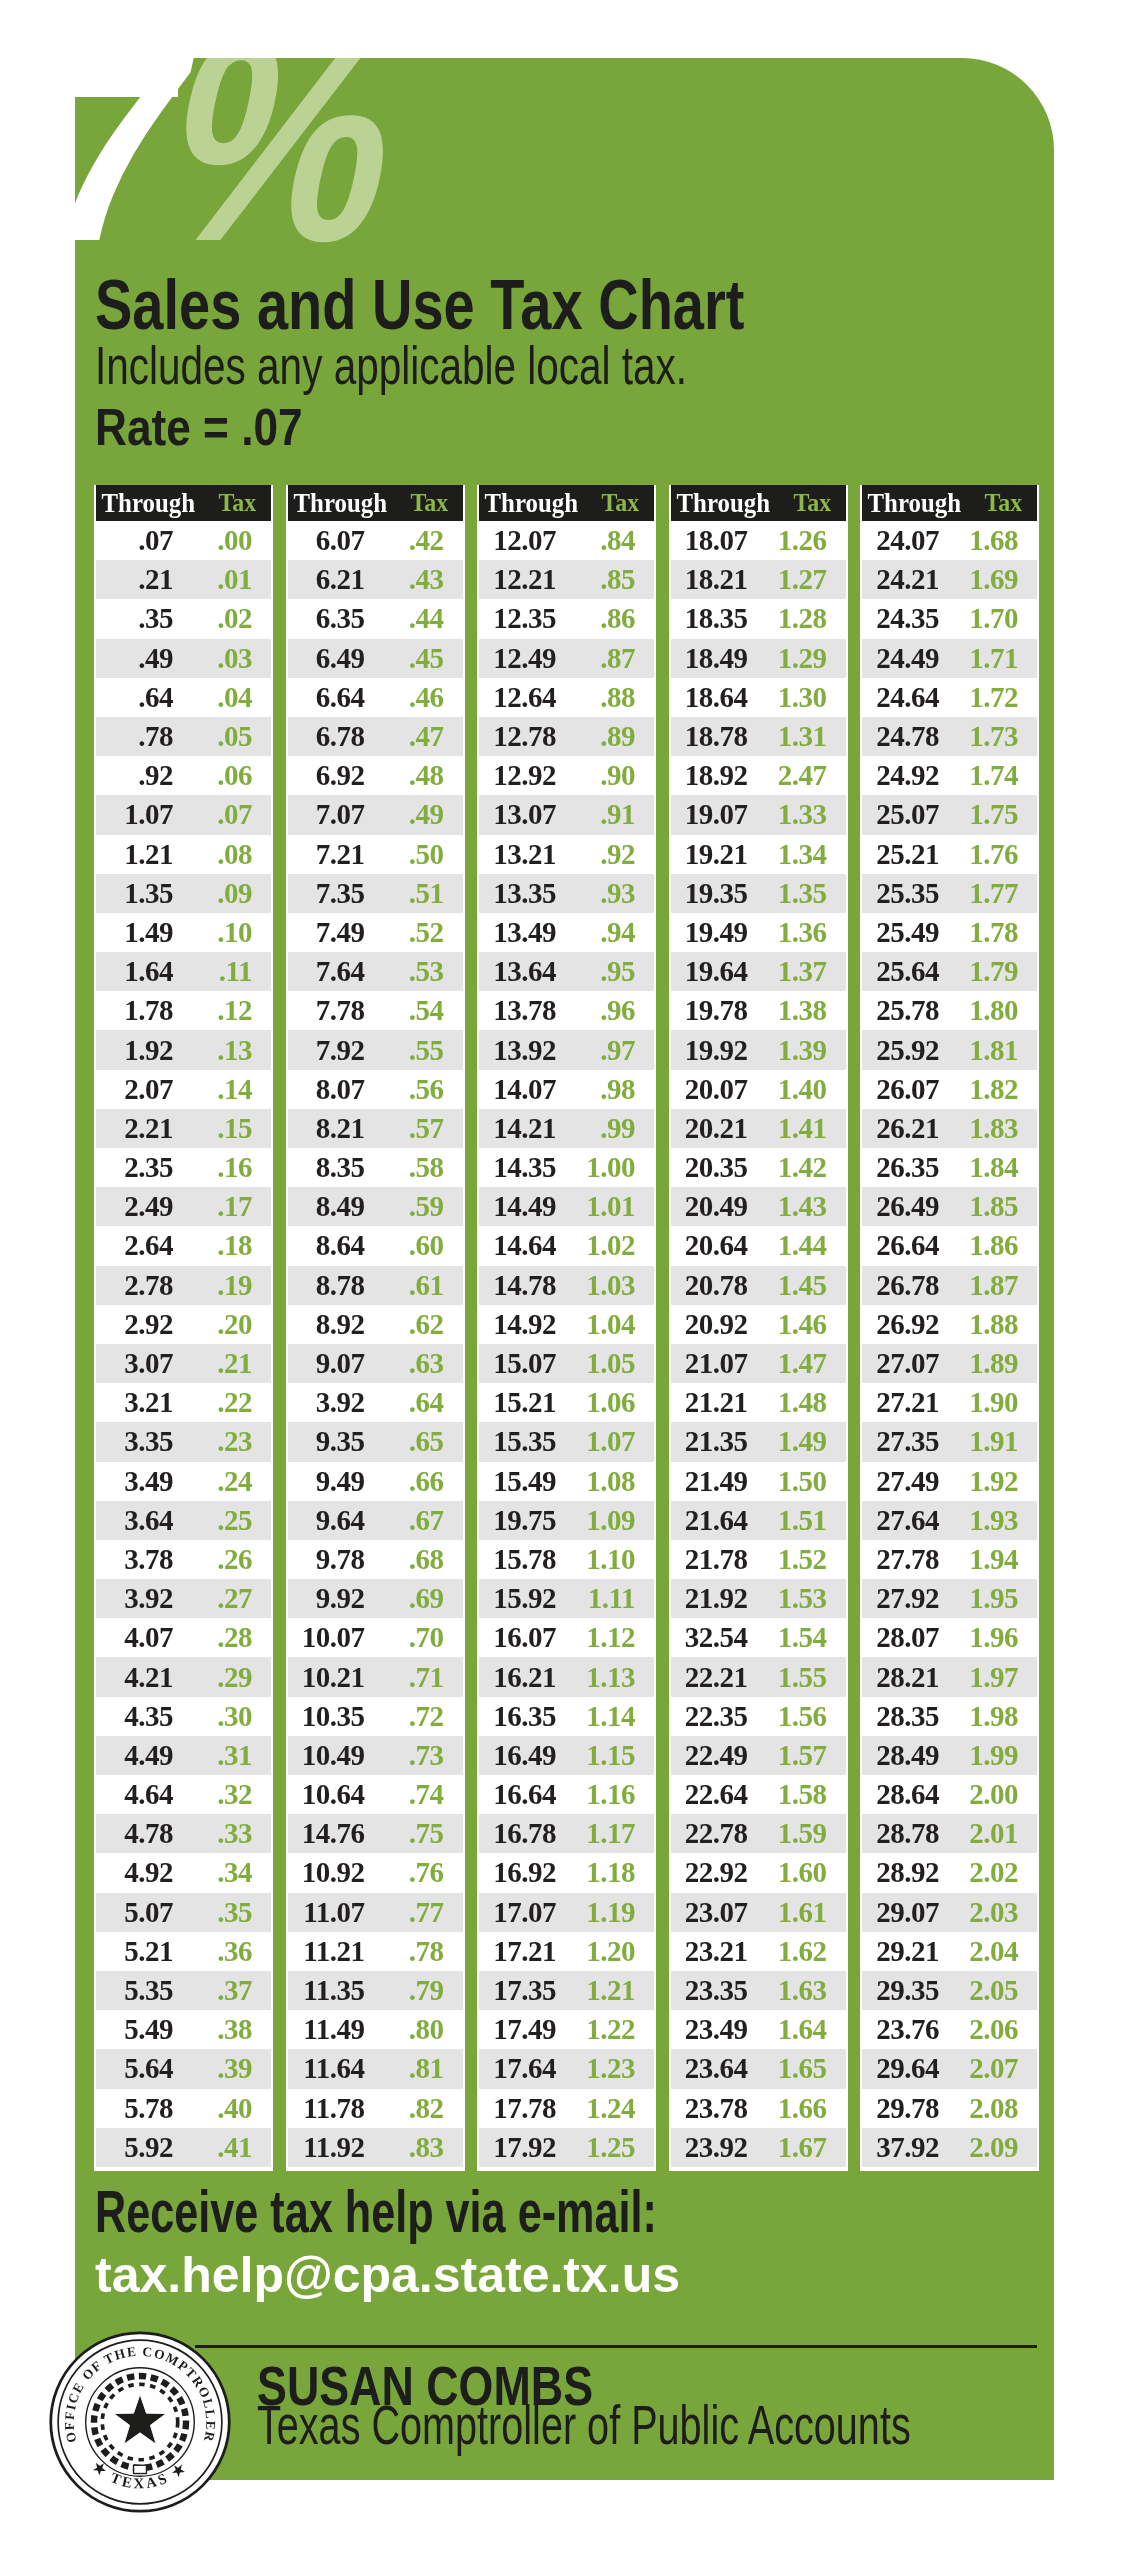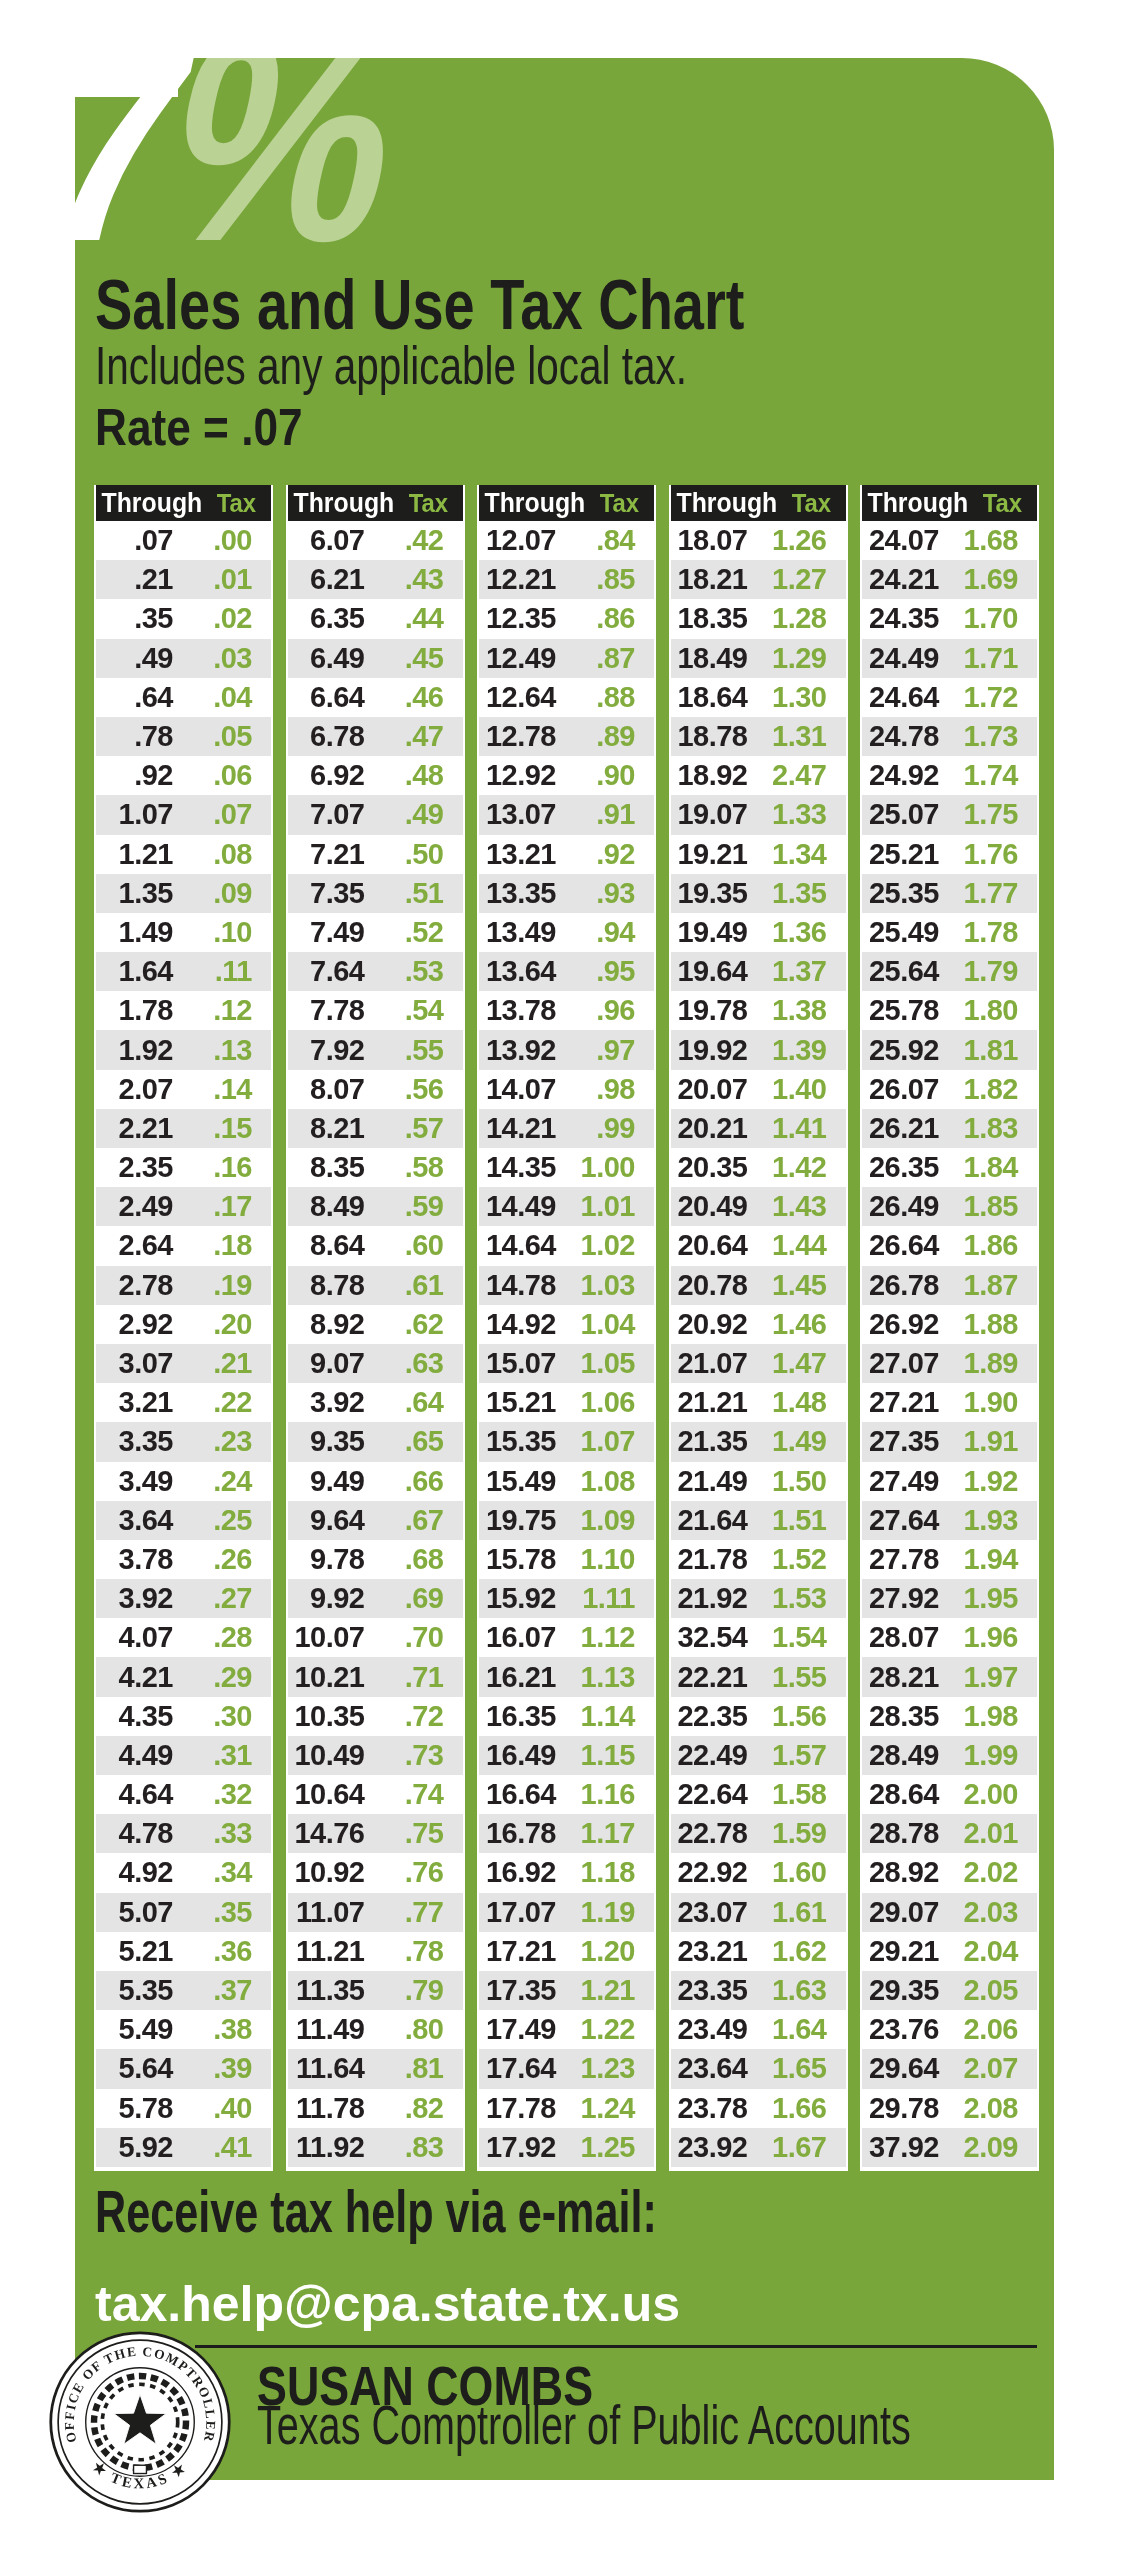--- a/index.html
+++ b/index.html
@@ -21,35 +21,35 @@
   }
   .pct .seven{color:#ffffff;}
   .pct .psign{color:var(--lightgreen);margin-left:-14px;}
   .headline{position:absolute;z-index:3;line-height:1;color:var(--ink);transform-origin:left top;white-space:nowrap;}
   .title{left:20px;top:212px;font-size:70px;font-weight:bold;transform:scaleX(.80);}
   .subtitle{left:20px;top:280px;font-size:54px;font-weight:normal;transform:scaleX(.75);}
   .rate{left:20px;top:343px;font-size:52px;font-weight:bold;transform:scaleX(.85);}
   .tables{position:absolute;left:19px;top:427px;display:flex;gap:12.5px;z-index:3;}
   .ttable{
     width:179px;box-sizing:border-box;background:#ffffff;
-    border-left:2px solid #fff;border-right:2px solid #fff;border-bottom:4px solid #fff;
+    border-left:2px solid #fff;border-right:2px solid #fff;border-bottom:4px solid #fff;font-family:Liberation Serif, serif;
   }
   .thead{height:36px;background:var(--ink);display:flex;align-items:center;justify-content:space-between;}
   .th-through{color:#fff;font-size:27px;font-weight:bold;padding-left:6px;transform:scaleX(.92);transform-origin:left center;}
   .th-tax{color:var(--headtax);font-size:26px;font-weight:bold;padding-right:16px;transform:scaleX(.92);transform-origin:right center;}
   .trow{height:39.2px;display:flex;align-items:center;background:#ffffff;}
   .tbody .trow:nth-child(even){background:var(--gray);}
   .c-through{width:99px;box-sizing:border-box;text-align:right;padding-right:22px;
     font-size:29px;font-weight:bold;color:#231f20;letter-spacing:-0.5px;}
   .c-tax{flex:1;text-align:right;padding-right:19px;
     font-size:29px;font-weight:bold;color:var(--taxgreen);letter-spacing:-0.5px;}
   .help-heading{position:absolute;left:20px;top:2124px;z-index:3;line-height:1;
     font-size:60px;font-weight:bold;color:var(--ink);transform:scaleX(.72);transform-origin:left top;white-space:nowrap;}
   .help-email{position:absolute;left:20px;top:2192px;z-index:3;line-height:1;
-    font-size:50px;font-weight:bold;color:#ffffff;white-space:nowrap;margin-top:29px;}
+    font-size:50px;font-weight:bold;color:#ffffff;white-space:nowrap;}
   .divider{position:absolute;left:120px;top:2287px;width:842px;height:3px;background:var(--ink);z-index:3;}
   .comp-name{position:absolute;left:182px;top:2300px;z-index:3;line-height:1;
     font-size:56px;font-weight:bold;color:var(--ink);transform:scaleX(.80);transform-origin:left top;white-space:nowrap;}
   .comp-office{position:absolute;left:182px;top:2340px;z-index:3;line-height:1;
     font-size:55px;font-weight:normal;color:var(--ink);transform:scaleX(.72);transform-origin:left top;white-space:nowrap;}
   .seal{position:absolute;left:48px;top:2330px;width:184px;height:184px;z-index:5;}
   .seal text{font-family:"Liberation Serif", serif;font-weight:bold;fill:var(--ink);}
 </style>
 </head>
 <body style="--green: #79a63b; --lightgreen: #bad394; --taxgreen: #82ad3e; --headtax: #8bb944; --gray: #e4e4e5; --ink: #1d1d1b;">

